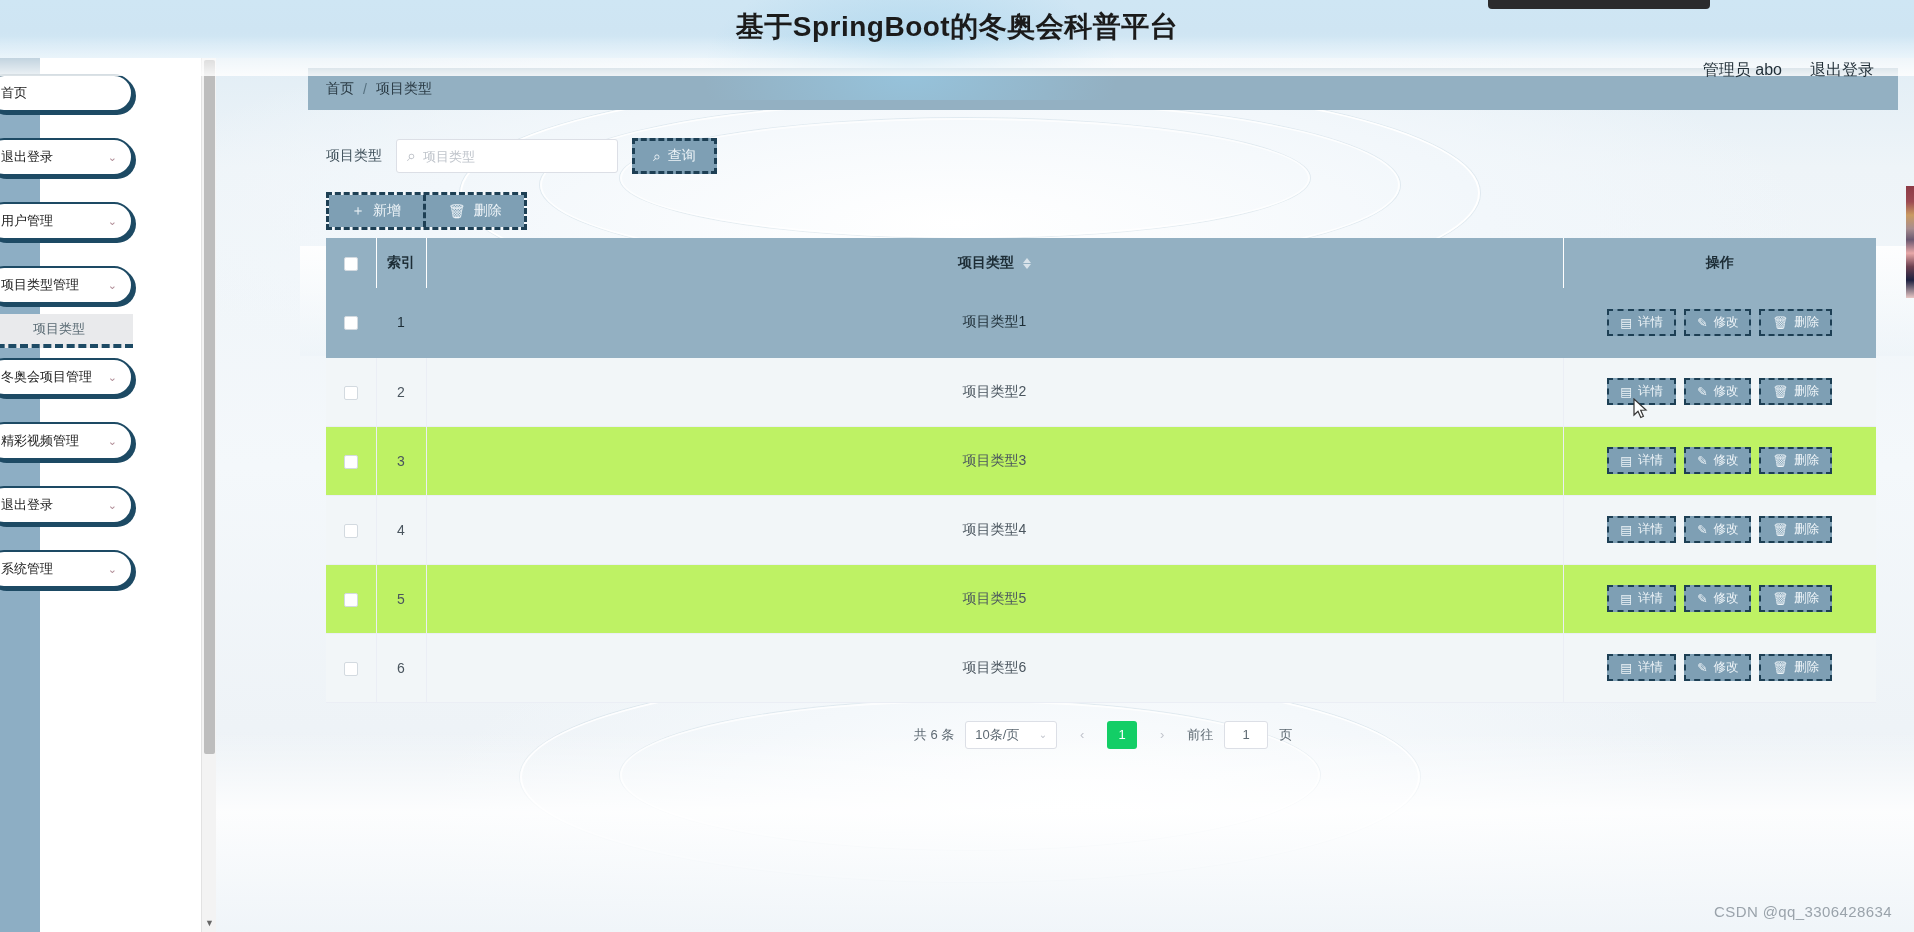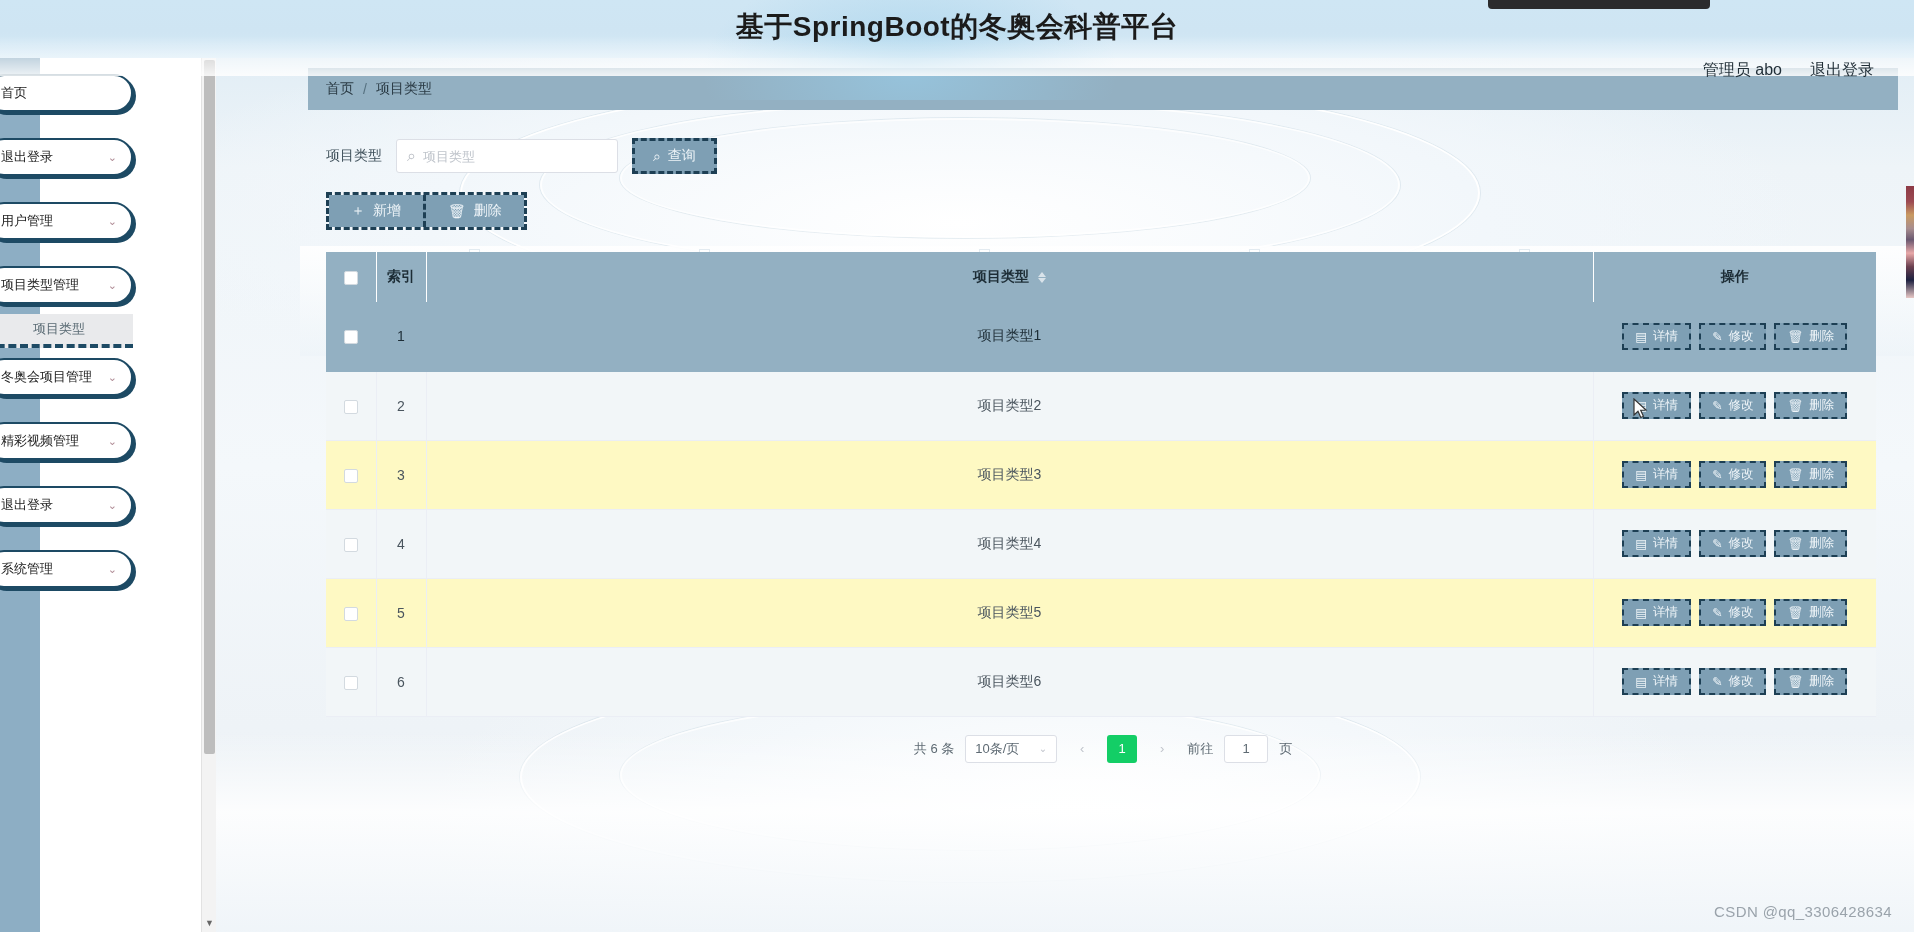--- a/index.html
+++ b/index.html
@@ -143,30 +143,30 @@
   .action-row { margin-top: 18px; padding-left: 18px; display: flex; }
   .btn-group { display: flex; border: 3px dashed #1d3f54; }
   .btn-dash {
     height: 32px; padding: 0 22px; background: #7e9fb4; color: #eef4f8;
     font-size: 14px; display: flex; align-items: center; gap: 8px; cursor: pointer;
     border: 0; font-family: inherit;
   }
   .btn-dash + .btn-dash { border-left: 3px dashed #1d3f54; }
 
   
-  .table-wrap { margin-top: 22px; margin-left: 18px; width: 1550px; background: #fef9c3; }
+  .table-wrap { margin-top: 8px; margin-left: 18px; width: 1550px; background: #bef264; }
   table { width: 100%; border-collapse: collapse; }
   thead th {
     background: #93b0c2; height: 50px; font-size: 14px; color: #1d2d36; font-weight: 700;
     border-right: 1px solid #ffffff;
   }
   thead th:last-child { border-right: 0; }
   .col-check { width: 50px; }
   .col-idx { width: 50px; }
-  .col-act { width: 283px; }
+  .col-act { width: 313px; }
   tbody td {
     height: 69px; font-size: 14px; color: #4a555e; text-align: center;
     border-bottom: 1px solid #ebeef5; border-right: 1px solid #ebeef5;
   }
   tbody td:last-child { border-right: 0; }
   tbody tr.hover td { background: #93b0c2; color: #1d2d36; border-color: #93b0c2; }
   tbody tr.striped td { background: #f2f6f8; }
   .chk {
     width: 14px; height: 14px; border: 1px solid #d3dae0; background: #fff;
     border-radius: 2px; display: inline-block; cursor: pointer; vertical-align: middle;

